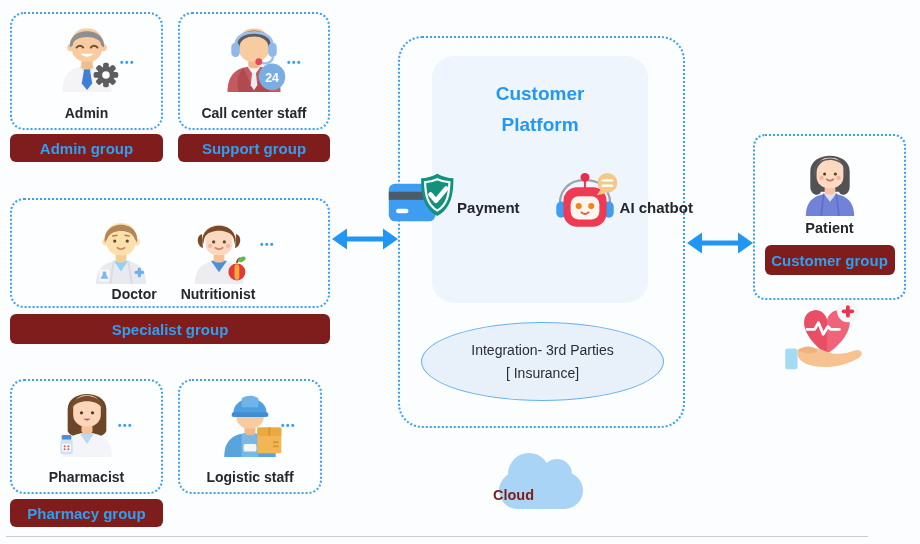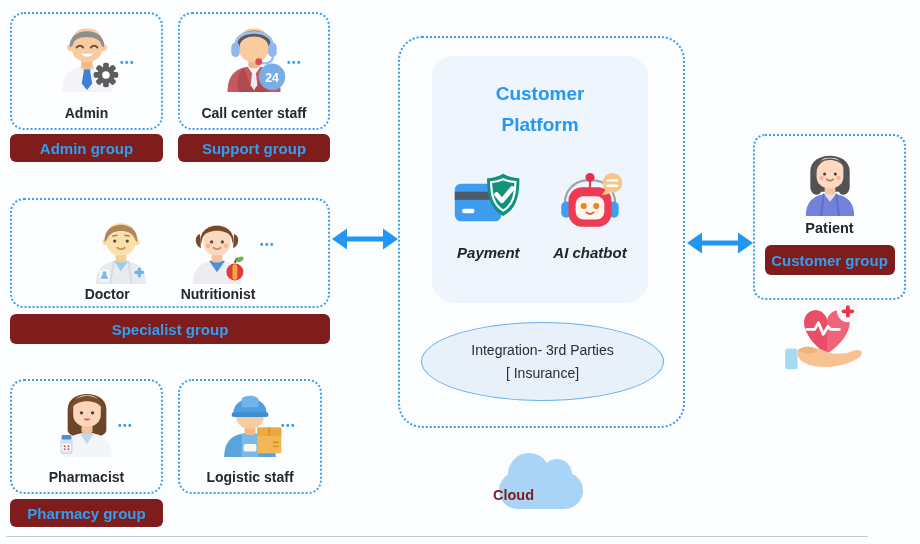--- a/index.html
+++ b/index.html
@@ -10,29 +10,29 @@
   .card{position:absolute;border:2px dotted #3aa0f3;border-radius:14px;background:#fdfeff;
         display:flex;flex-direction:column;align-items:center;}
   .card .fig{margin-top:6px;line-height:0;}
   .pname{margin-top:auto;margin-bottom:7px;font-size:14px;font-weight:600;color:#26282c;white-space:nowrap;}
   .more{position:absolute;color:#2f9ff2;font-size:10px;font-weight:bold;letter-spacing:1.5px;line-height:1;}
 
   .pill{position:absolute;background:#7f1d1d;border-radius:6px;display:flex;align-items:center;justify-content:center;
         color:#2f9ff2;font-size:15px;font-weight:700;white-space:nowrap;}
 
   .spec-row{display:flex;align-items:flex-end;gap:24px;height:100%;padding-bottom:4px;}
-  .figcol{display:flex;flex-direction:column;align-items:flex-start;}
+  .figcol{display:flex;flex-direction:column;align-items:flex-end;}
   .figcol .pname{margin:2px 0 0 0;}
 
   .platform-outer{position:absolute;left:398px;top:36px;width:287px;height:392px;border:2px dotted #3aa0f3;border-radius:24px;}
   .platform-inner{position:absolute;left:32px;top:18px;width:216px;height:247px;border-radius:22px;background:#eff5fd;
                   display:flex;flex-direction:column;align-items:center;}
   .platform-title{margin-top:22px;text-align:center;font-size:19px;font-weight:700;color:#2398f3;line-height:1.65;}
   .features{display:flex;gap:30px;margin-top:30px;}
-  .feature{display:flex;flex-direction:column;align-items:center;font-style:italic;}
+  .feature{display:flex;align-items:center;}
   .feature .flabel{margin-top:10px;font-size:15px;font-weight:600;color:#23252a;white-space:nowrap;}
 
   .ellipse{position:absolute;left:21px;top:284px;width:243px;height:79px;border:1.5px solid #66b0f0;border-radius:50%;
            background:#e8f1fa;display:flex;flex-direction:column;align-items:center;justify-content:center;gap:7px;}
   .ellipse span{font-size:14px;color:#2b2d33;white-space:nowrap;}
 
   .cloud{position:absolute;left:493px;top:450px;width:96px;height:62px;}
   .cloud .clabel{position:absolute;left:0;right:0;bottom:9px;text-align:left;font-size:14.5px;font-weight:600;color:#7f1d1d;}
 
   .arrow{position:absolute;line-height:0;}

